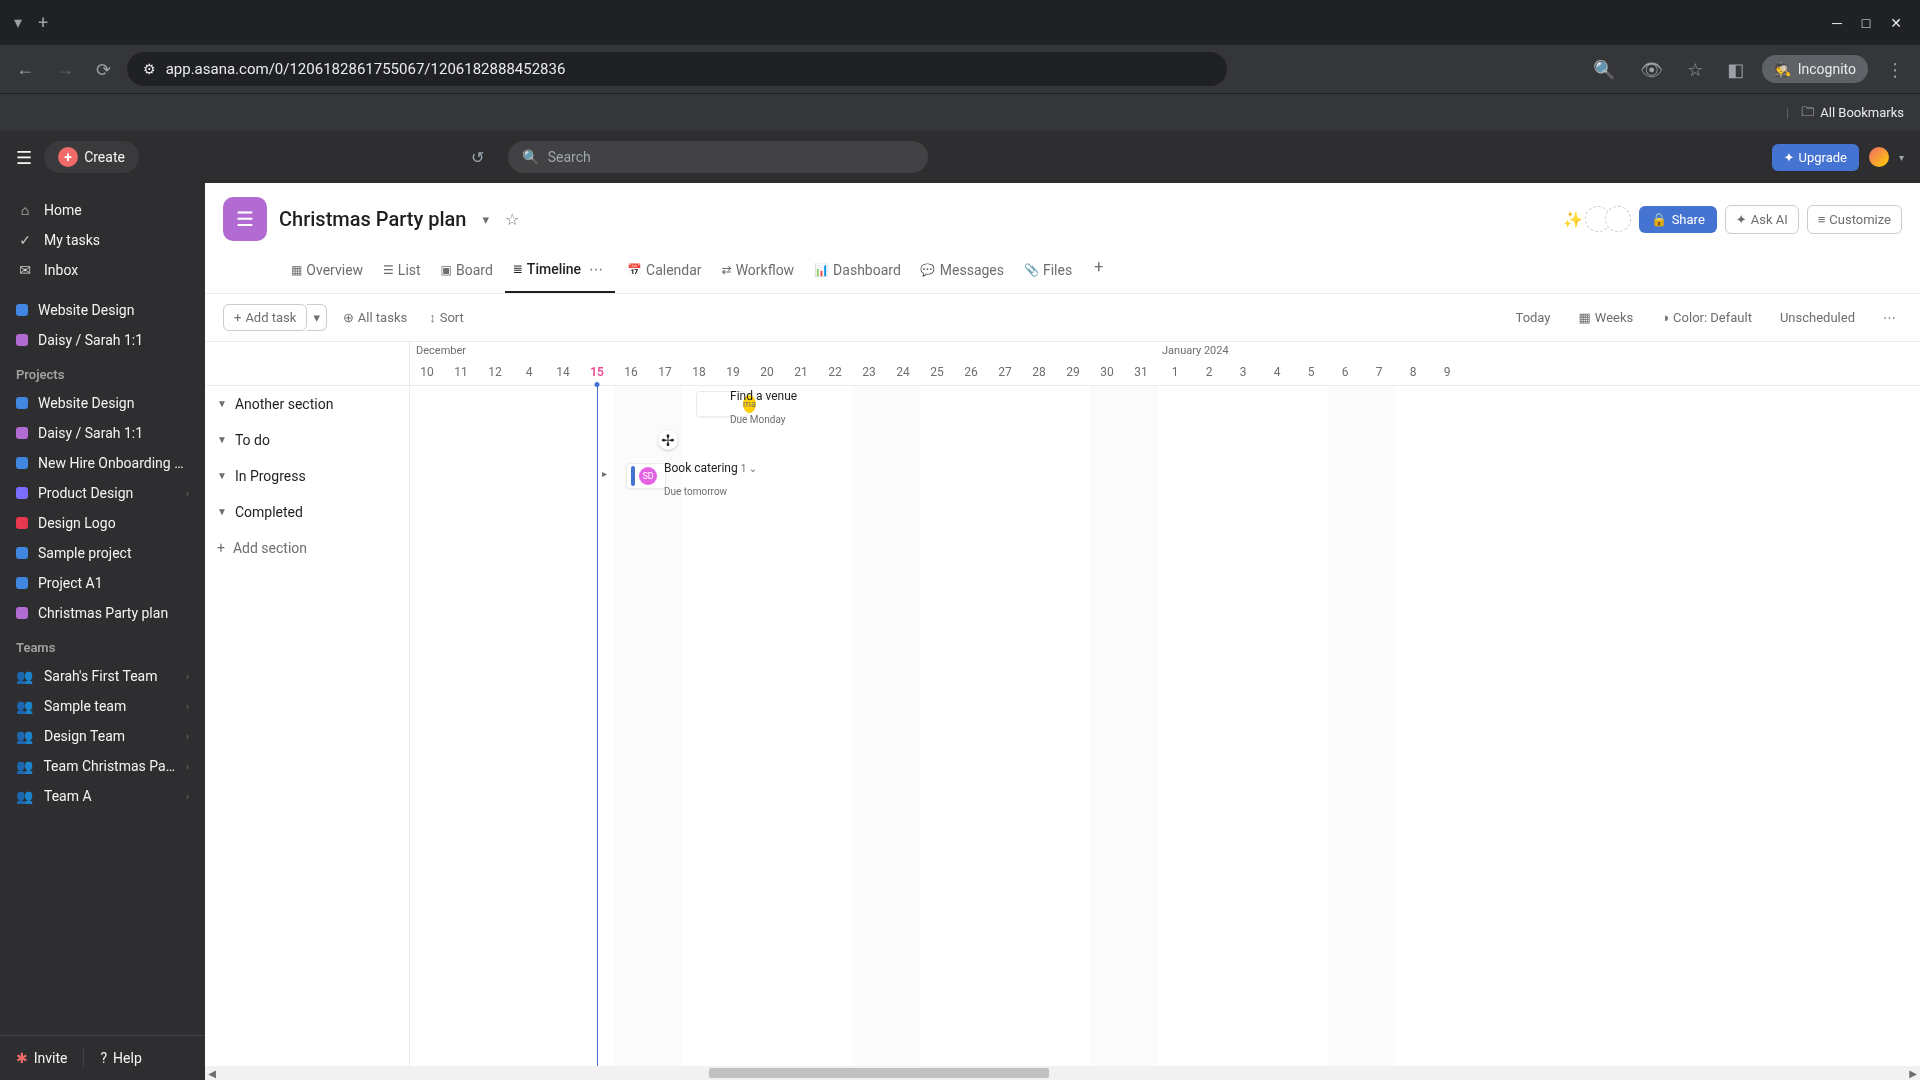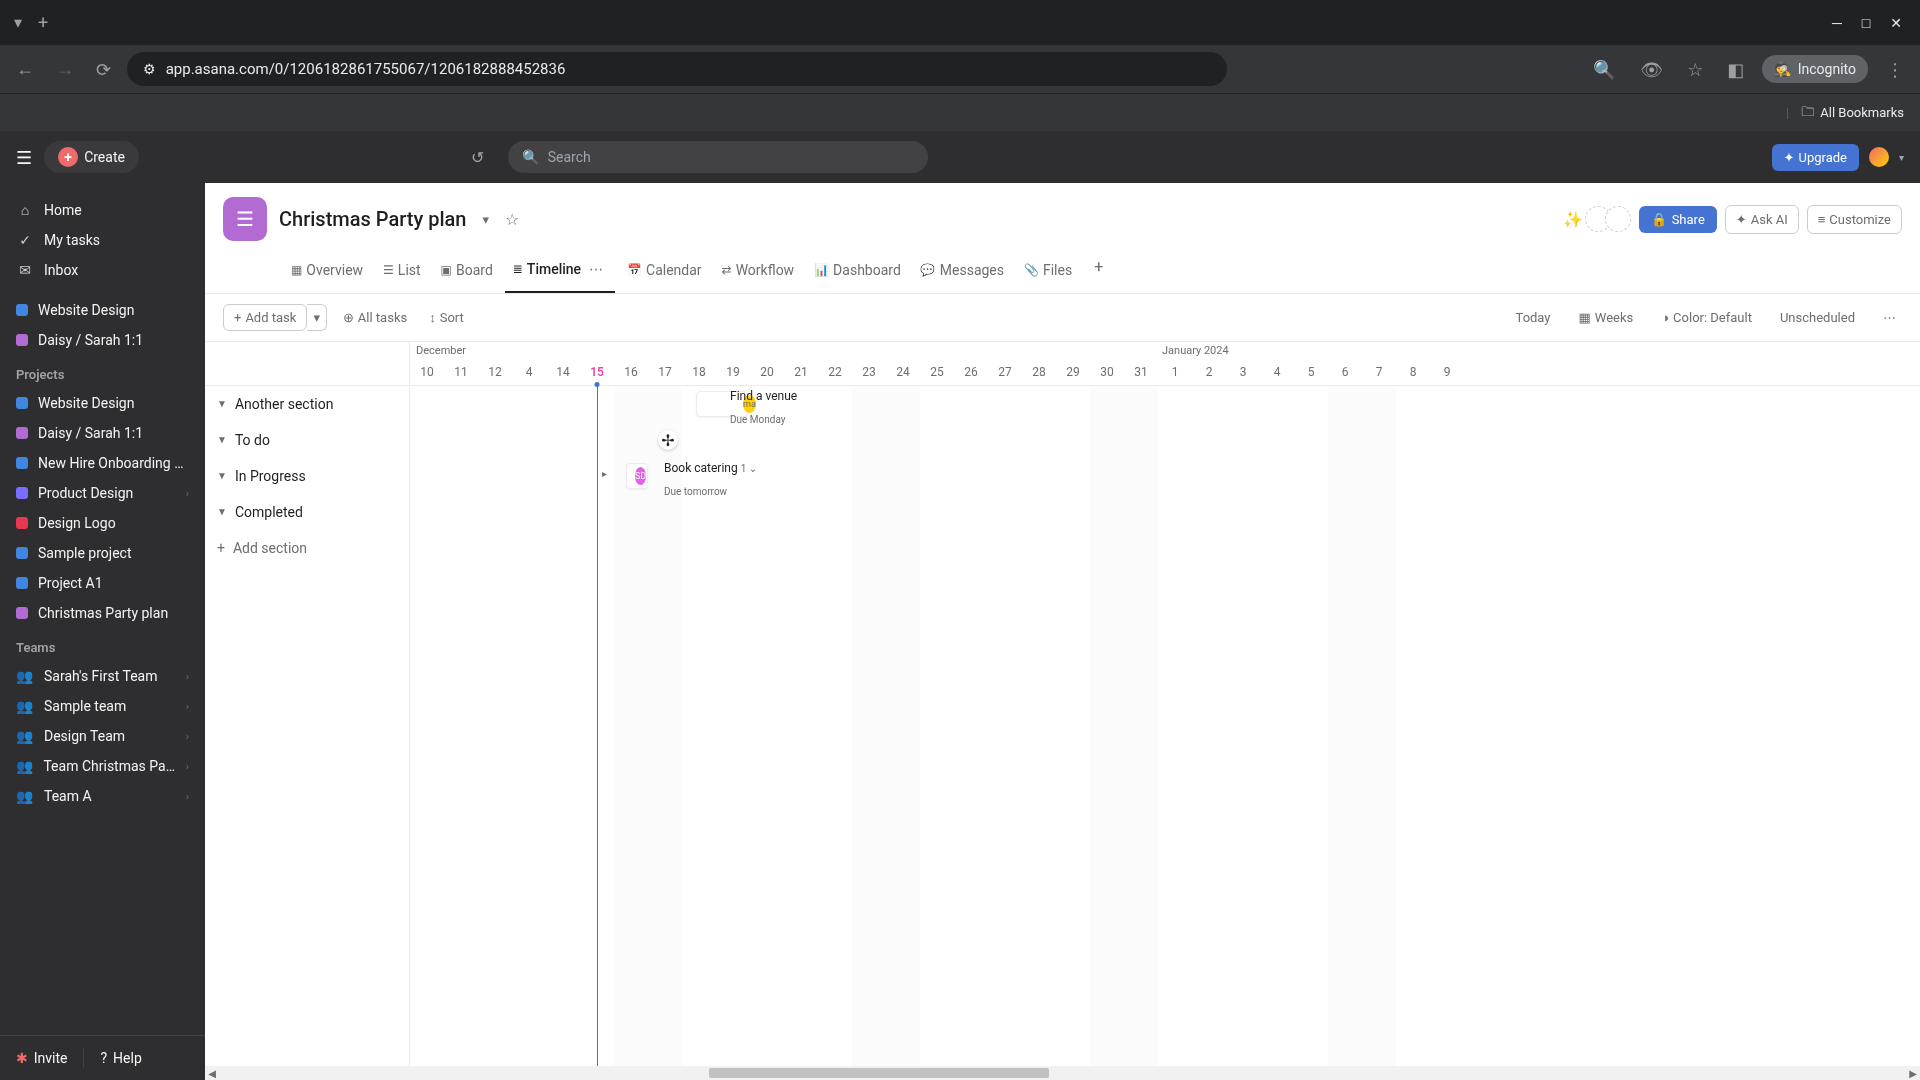--- a/index.html
+++ b/index.html
@@ -470,21 +470,21 @@
        <span class="task-assignee" style="background:#ffd100;color:#6d6e6f;">ma</span>
      </div>
      <div class="task-label-out" style="left:320px;top:3px;">
        <span>Find a venue</span>
        <span class="sub">Due Monday</span>
      </div>
             </div>
             <div class="section-lane"></div>
             <div class="section-lane">
               <span class="dep-arrow" style="left:192px;top:10px;">▸</span>
-     <div class="task-bar" style="left:216px;width:22px;">
+     <div class="task-bar" style="left:216px;width:40px;">
        <span class="stripe" style="background:#4573d2"></span>
        <span class="task-assignee" style="background:#e362e3;color:#fff;">SD</span>
      </div>
      <div class="task-label-out" style="left:254px;top:3px;">
        <span>Book catering <span style="font-size:10px;color:#6d6e6f;">1 ⌄</span></span>
        <span class="sub">Due tomorrow</span>
      </div>
             </div>
             <div class="section-lane"></div>
           </div>

